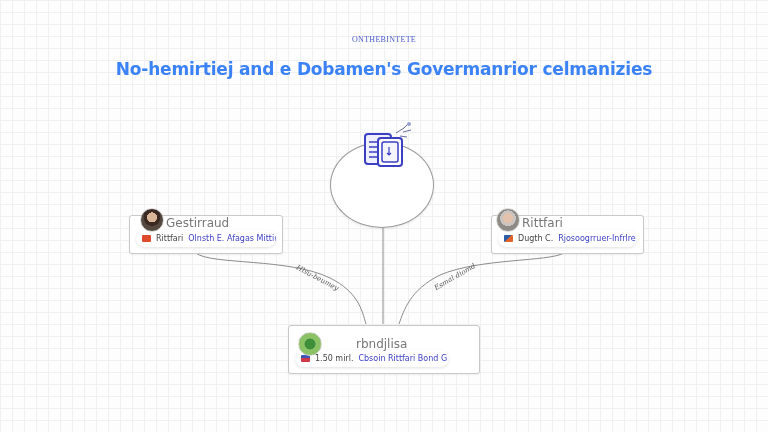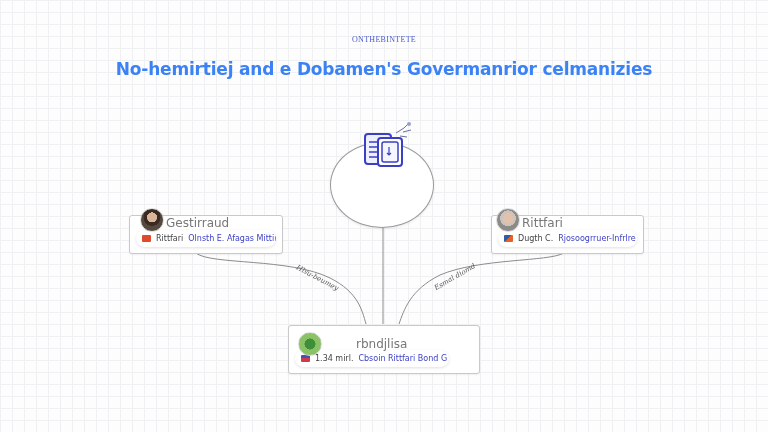--- a/index.html
+++ b/index.html
@@ -186,18 +186,18 @@
     <span class="name">Dugth C.</span>
     <span class="role">Rjosoogrruer-Infrlre</span>
   </div>
 </div>
 <div class="avatar" style="left:496px; top:208px; background: radial-gradient(circle at 50% 42%, #e2c2ac 0 30%, #c9c4bf 31% 46%, #8e8a86 47% 100%);"></div>
 <div class="card-label" style="left:522px; top:216px;">Rittfari</div>
 
 <div class="card" style="left:288px; top:325px; width:190px; height:47px;">
   <div class="chip" style="right:30px;">
     <span class="flag" style="background:linear-gradient(180deg,#3d55b8 0 50%, #d0394a 50% 100%);"></span>
-    <span class="name">1.34 mirl.</span>
+    <span class="name">1.50 mirl.</span>
     <span class="role">Cbsoin Rittfari Bond G A0</span>
   </div>
 </div>
 <div class="avatar" style="left:298px; top:332px; background: radial-gradient(circle at 50% 50%, #3f8f3a 0 35%, #8bc265 36% 70%, #4d8a3c 71% 100%);"></div>
 <div class="card-label" style="left:323px; top:337px;padding-left:33px;">rbndjlisa</div>
 
 </body></html>

